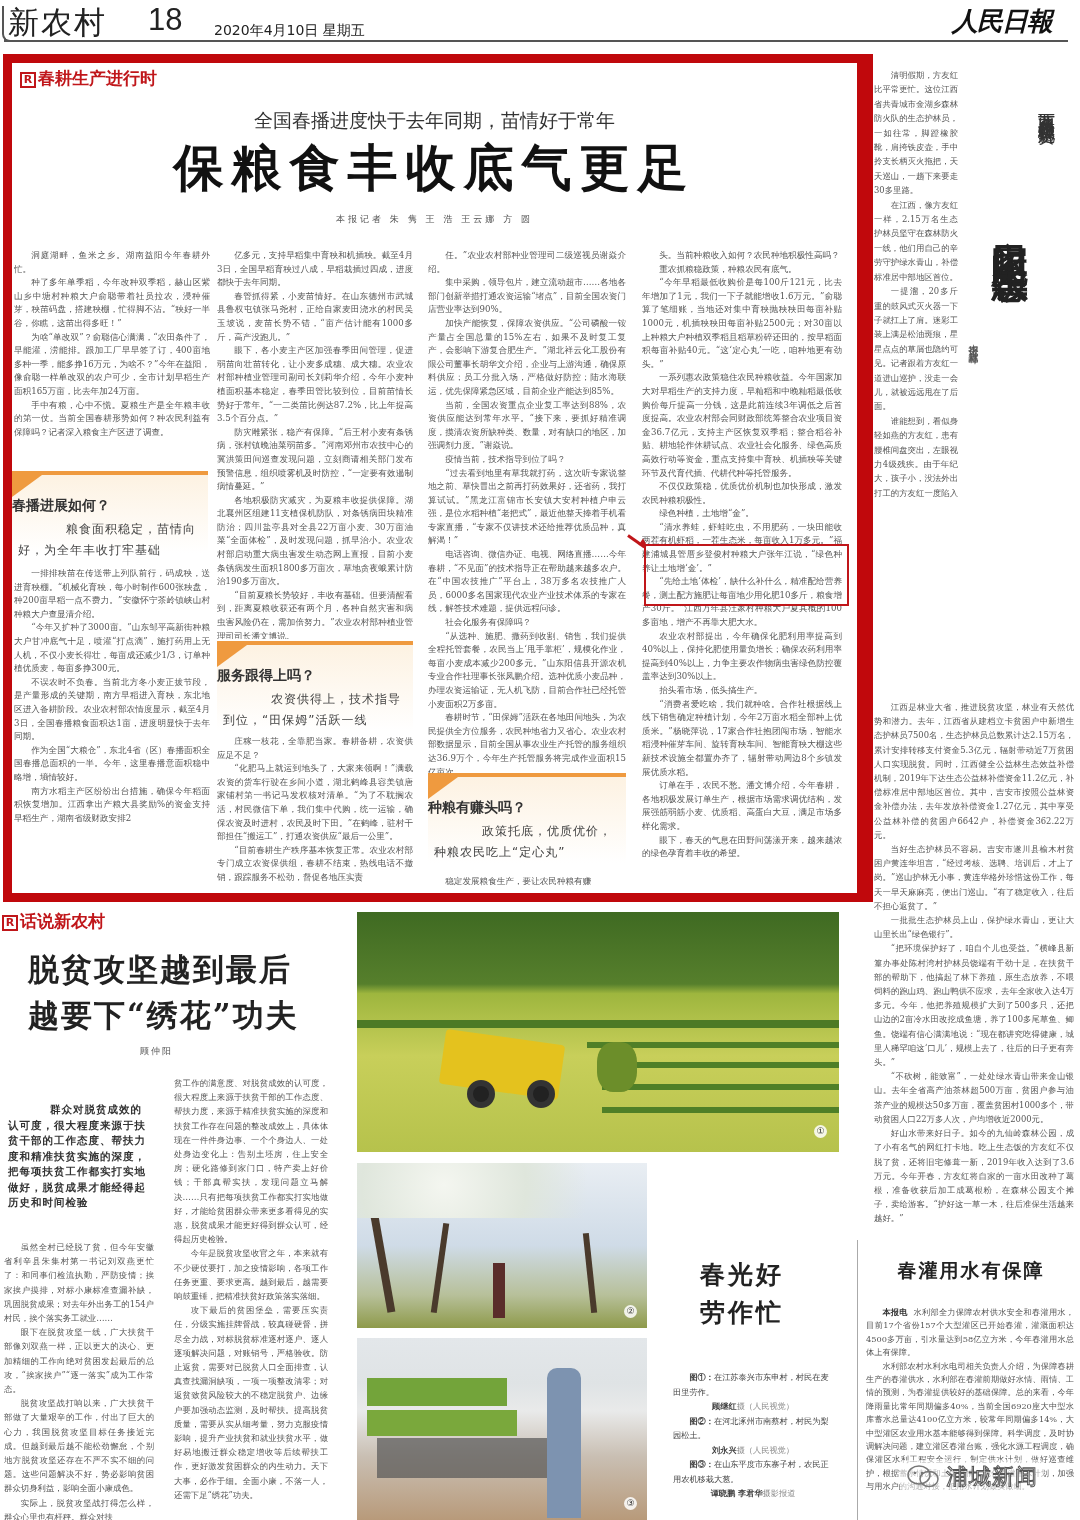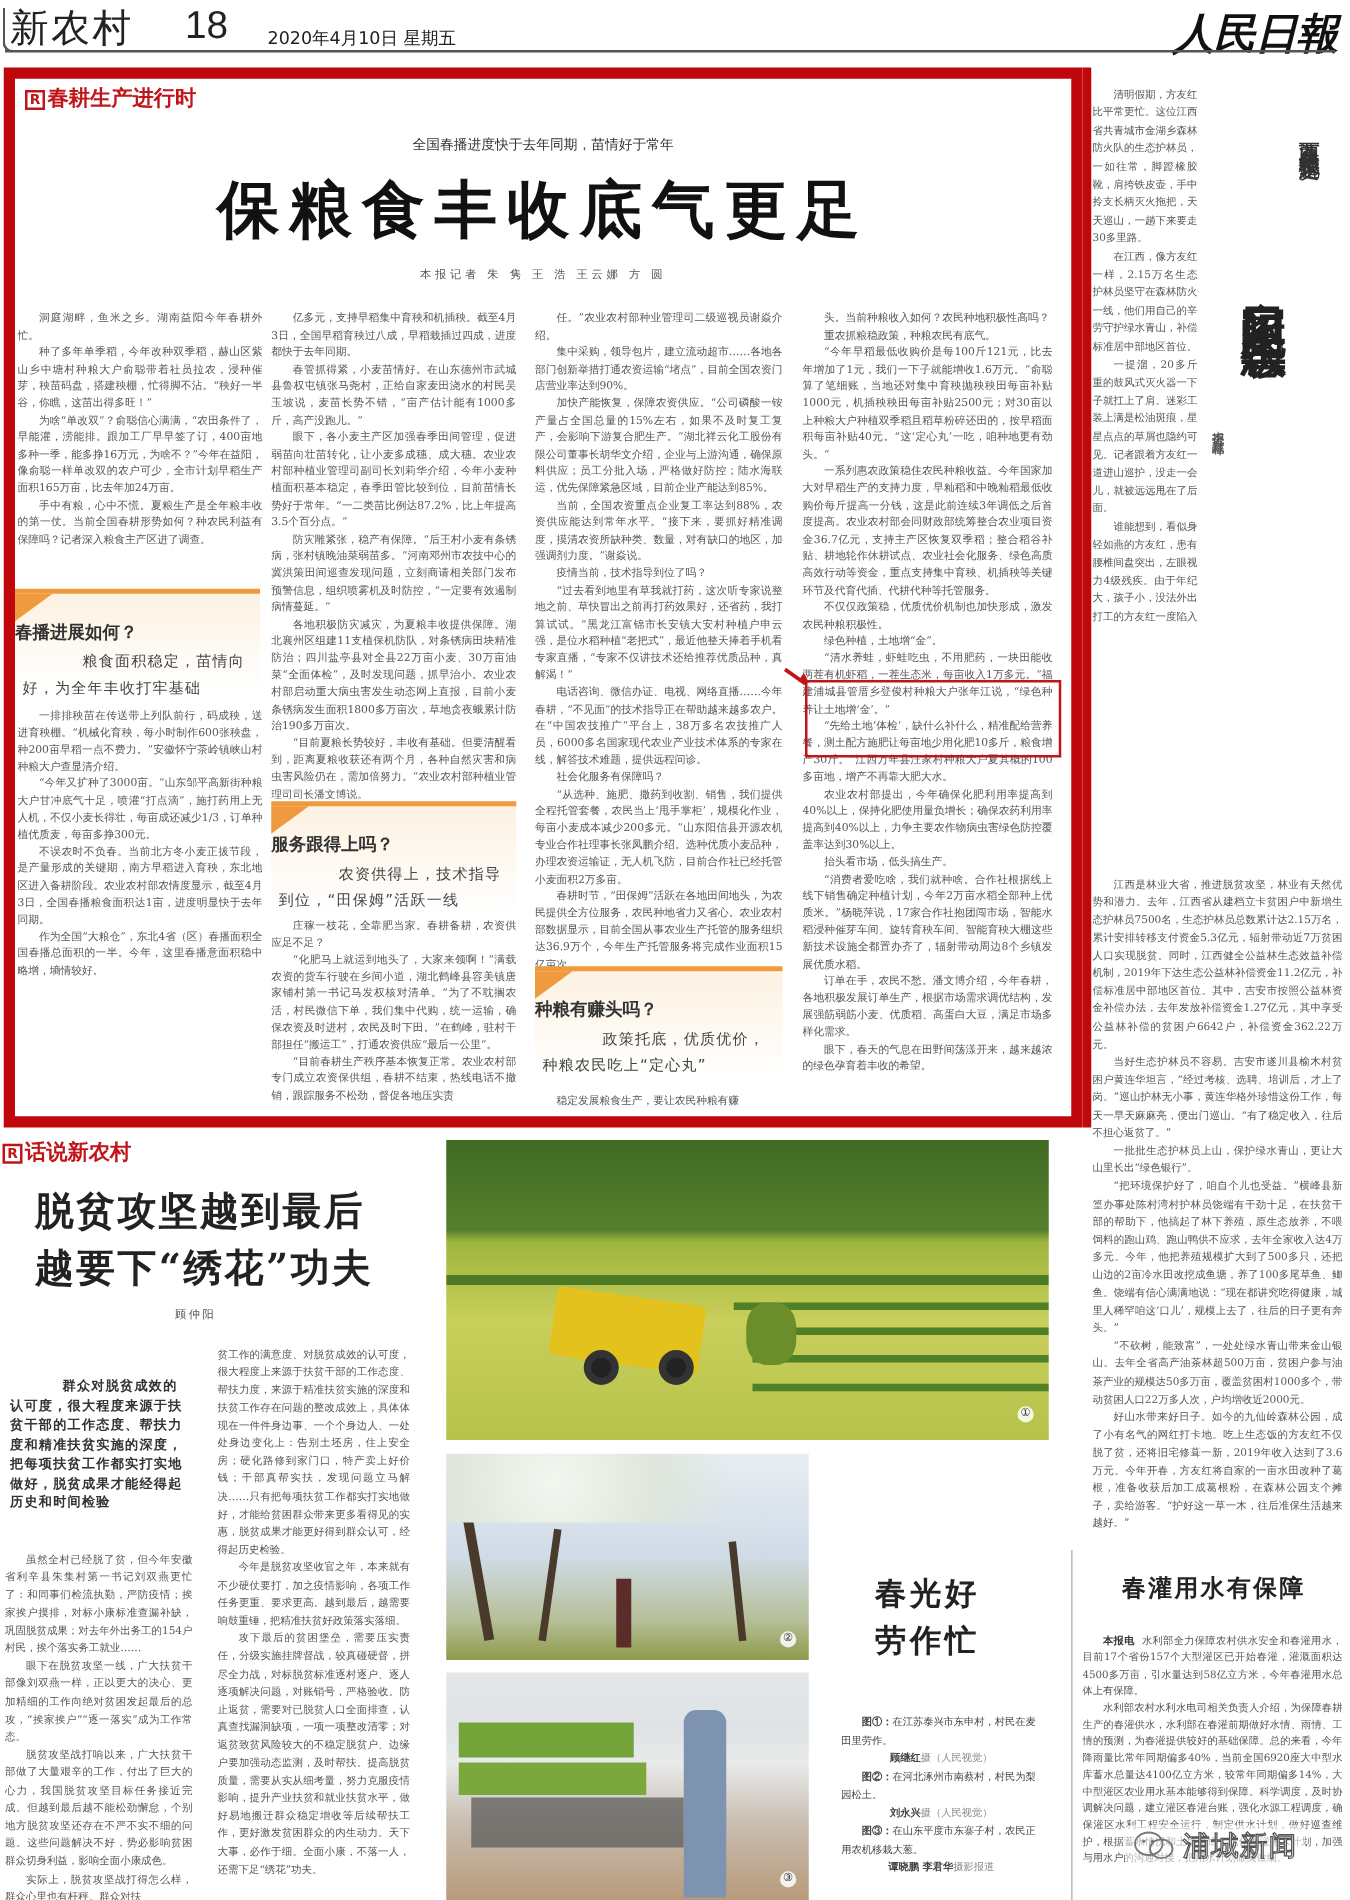--- a/index.html
+++ b/index.html
@@ -3,29 +3,29 @@
 <meta charset="utf-8">
 <style>
 *{box-sizing:border-box;margin:0;padding:0}
 html,body{width:1080px;height:1520px;background:#fff;overflow:hidden}
 body{position:relative;font-family:"DejaVu Serif",serif;color:#333}
 
 .mast{position:absolute;left:0;top:0;width:1080px;height:48px}
 .mast .sect{position:absolute;left:8px;top:2px;font-family:"DejaVu Sans",sans-serif;font-size:31px;color:#222;letter-spacing:2px}
 .mast .pg{position:absolute;left:148px;top:2px;font-family:Liberation Sans, sans-serif;font-size:31px;color:#222}
 .mast .date{position:absolute;left:214px;top:22px;font-family:"DejaVu Sans",sans-serif;font-size:14px;color:#222}
-.mast .logo{position:absolute;right:10px;top:4px;font-family:"DejaVu Serif",serif;font-size:34px;font-style:italic;font-weight:bold;color:#111;letter-spacing:-1px}
+.mast .logo{position:absolute;right:28px;top:4px;font-family:"DejaVu Serif",serif;font-size:26px;font-style:italic;font-weight:bold;color:#111;letter-spacing:-1px}
 .mast .rule{position:absolute;left:4px;right:12px;top:40px;height:2px;background:#555}
 .mast .lcurve{position:absolute;left:2px;top:6px;width:8px;height:36px;border-left:2px solid #555;border-bottom:2px solid #555;border-bottom-left-radius:8px}
 
 .redframe{position:absolute;left:3px;top:54px;width:863px;height:848px;border:9px solid #c0080c;background:#fff}
 .red-right-strip{position:absolute;left:866px;top:54px;width:7px;height:848px;background:#c0080c}
 .kicker{position:absolute;font-family:"DejaVu Sans",sans-serif;font-weight:bold;color:#c0161a;font-size:17px}
 .kicker .rbox{display:inline-block;width:16px;height:16px;border:2px solid #c0161a;font-size:11px;line-height:12px;text-align:center;margin-right:2px;vertical-align:1px}
-.subhead{position:absolute;left:0;width:845px;top:45px;text-align:center;font-family:"DejaVu Sans",sans-serif;font-size:11px;color:#333}
+.subhead{position:absolute;left:0;width:845px;top:45px;text-align:center;font-family:"DejaVu Sans",sans-serif;font-size:19px;color:#333}
 .headline{position:absolute;left:0;width:845px;top:72px;text-align:center;font-family:"DejaVu Sans",sans-serif;font-weight:bold;font-size:50px;color:#111;letter-spacing:8px}
 .byline{position:absolute;left:0;width:845px;top:150px;text-align:center;font-size:9px;color:#555;letter-spacing:3px}
 .col{position:absolute;font-size:8.6px;line-height:13.6px;color:#555;text-align:justify;overflow:hidden}
 .col p{text-indent:2em}
 .qbox{position:absolute;background:linear-gradient(180deg,#fdf2e2 0%,#fff 100%);border-top:4px solid #ef9a3f}
 .qbox .tri{position:absolute;left:0;top:0;width:0;height:0;border-top:22px solid #ef9a3f;border-right:30px solid transparent}
 .qbox .q1{position:absolute;left:0;right:0;top:22px;font-family:"DejaVu Sans",sans-serif;font-weight:bold;font-size:14px;color:#333}
 .qbox .q2{position:absolute;left:6px;right:6px;top:44px;font-family:"DejaVu Sans",sans-serif;font-size:12px;line-height:21px;color:#444;text-indent:4em;letter-spacing:1px}
 .highlight{position:absolute;left:644px;top:544px;width:205px;height:62px;border:2px solid #c0161a}
 .arrow{position:absolute;left:628px;top:534px;width:20px;height:3px;background:#c0161a;transform:rotate(35deg);transform-origin:left center}
@@ -70,20 +70,21 @@
     <div class="tri"></div>
     <div class="q1">春播进展如何？</div>
     <div class="q2">粮食面积稳定，苗情向好，为全年丰收打牢基础</div>
   </div>
 
   <div class="col" style="left:2px;top:504px;width:196px;height:325px">
     <p>一排排秧苗在传送带上列队前行，码成秧，送进育秧棚。“机械化育秧，每小时制作600张秧盘，种200亩早稻一点不费力。”安徽怀宁茶岭镇峡山村种粮大户查显清介绍。</p>
     <p>“今年又扩种了3000亩。”山东邹平高新街种粮大户甘冲底气十足，喷灌“打点滴”，施打药用上无人机，不仅小麦长得壮，每亩成还减少1/3，订单种植优质麦，每亩多挣300元。</p>
     <p>不误农时不负春。当前北方冬小麦正拔节段，是产量形成的关键期，南方早稻进入育秧，东北地区进入备耕阶段。农业农村部农情度显示，截至4月3日，全国春播粮食面积达1亩，进度明显快于去年同期。</p>
     <p>作为全国“大粮仓”，东北4省（区）春播面积全国春播总面积的一半。今年，这里春播意面积稳中略增，墒情较好。</p>
+    <p>南方水稻主产区纷纷出台措施，确保今年稻面积恢复增加。江西拿出产粮大县奖励%的资金支持早稻生产，湖南省级财政安排2</p>
   </div>
 
   <div class="col" style="left:205px;top:186px;width:196px;height:390px">
     <p>亿多元，支持早稻集中育秧和机插秧。截至4月3日，全国早稻育秧过八成，早稻栽插过四成，进度都快于去年同期。</p>
     <p>春管抓得紧，小麦苗情好。在山东德州市武城县鲁权屯镇张马尧村，正给自家麦田浇水的村民吴玉坡说，麦苗长势不错，“亩产估计能有1000多斤，高产没跑儿。”</p>
     <p>眼下，各小麦主产区加强春季田间管理，促进弱苗向壮苗转化，让小麦多成穗、成大穗。农业农村部种植业管理司副司长刘莉华介绍，今年小麦种植面积基本稳定，春季田管比较到位，目前苗情长势好于常年。“一二类苗比例达87.2%，比上年提高3.5个百分点。”</p>
     <p>防灾雕紧张，稳产有保障。“后王村小麦有条锈病，张村镇晚油菜弱苗多。”河南邓州市农技中心的冀洪策田间巡查发现问题，立刻商请相关部门发布预警信息，组织喷雾机及时防控，“一定要有效遏制病情蔓延。”</p>
     <p>各地积极防灾减灾，为夏粮丰收提供保障。湖北襄州区组建11支植保机防队，对条锈病田块精准防治；四川盐亭县对全县22万亩小麦、30万亩油菜“全面体检”，及时发现问题，抓早治小。农业农村部启动重大病虫害发生动态网上直报，目前小麦条锈病发生面积1800多万亩次，草地贪夜蛾累计防治190多万亩次。</p>
     <p>“目前夏粮长势较好，丰收有基础。但要清醒看到，距离夏粮收获还有两个月，各种自然灾害和病虫害风险仍在，需加倍努力。”农业农村部种植业管理司司长潘文博说。</p>
   </div>

